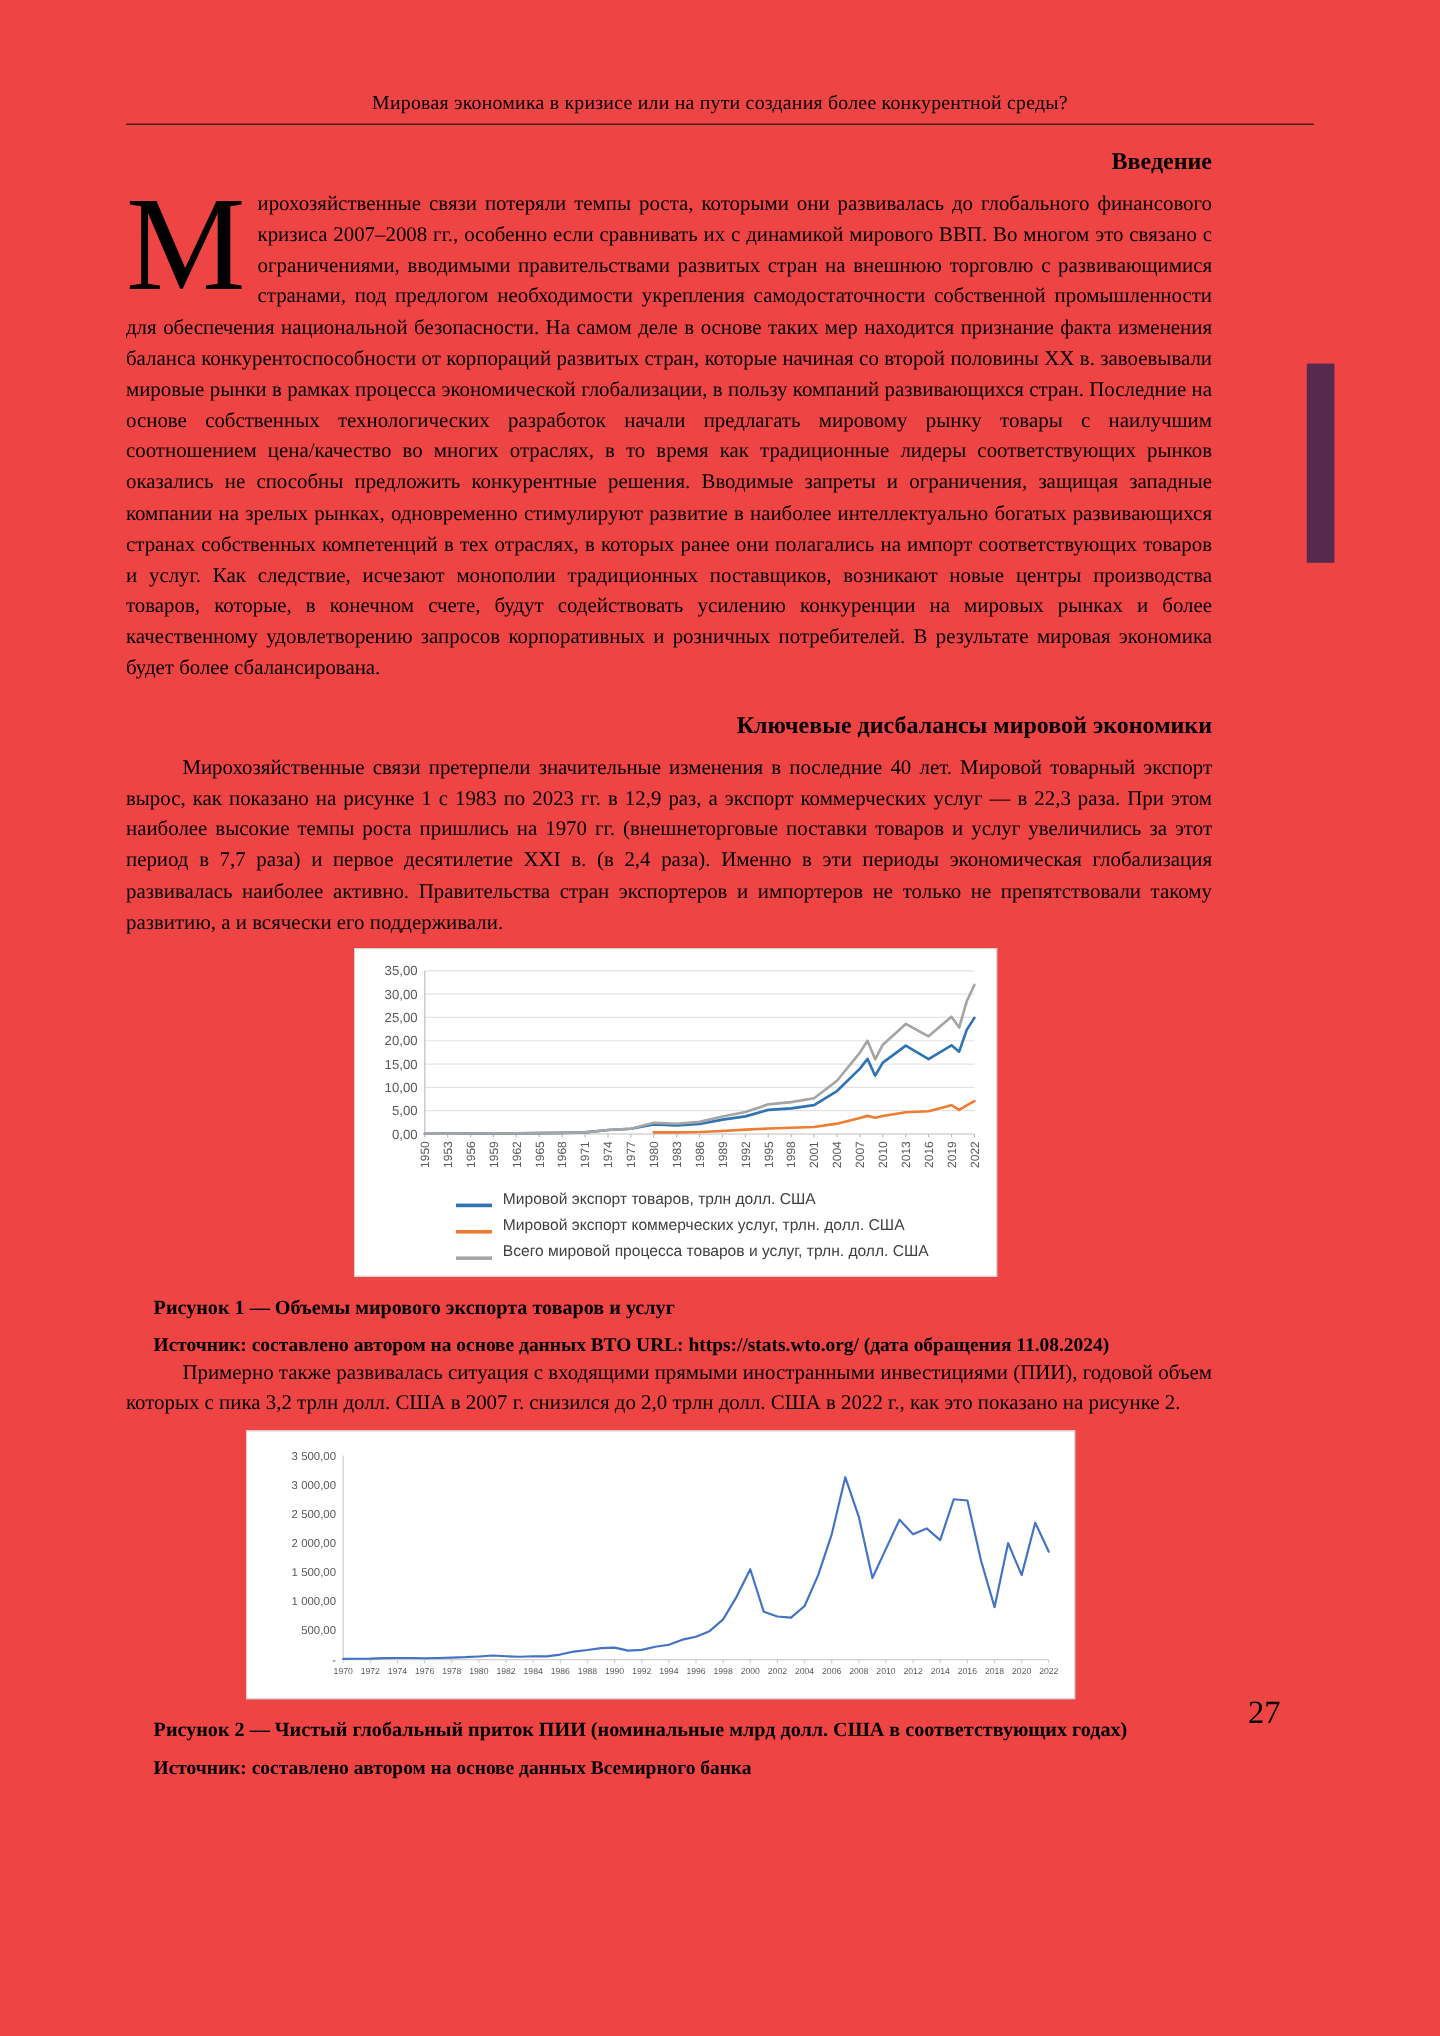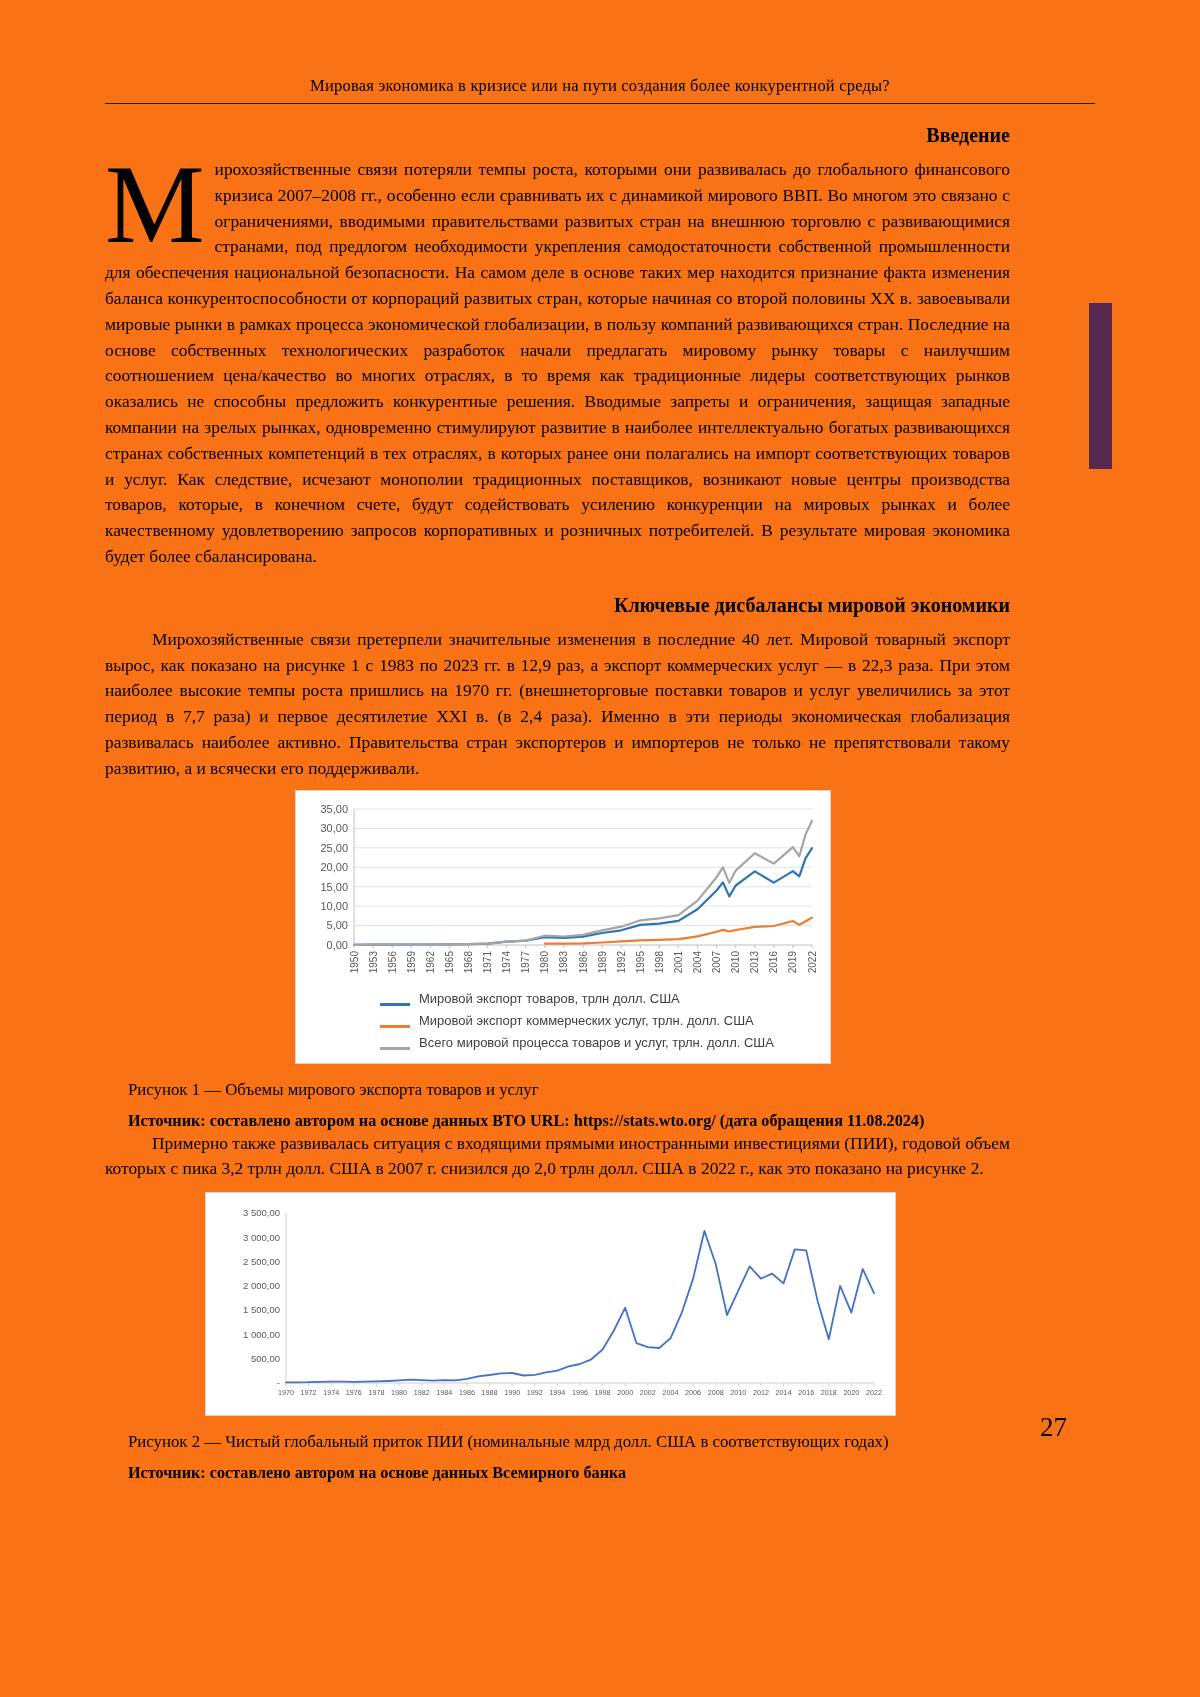--- a/index.html
+++ b/index.html
@@ -1,36 +1,36 @@
 <!DOCTYPE html>
 <html><head>
 <meta charset="utf-8">
 <style>
   html,body{margin:0;padding:0}
   body{width:1200px;height:1697px;overflow:hidden;background:#ffffff;color:#000;
        font-family:"Liberation Serif",serif}
-  .page{position:relative;width:1200px;height:1697px;background:#f97316}
+  .page{position:relative;width:1200px;height:1697px;background:#ef4444}
   .running-head{position:absolute;top:76px;left:105px;width:990px;text-align:center;
                 font-size:16.5px;letter-spacing:.2px}
   .head-rule{position:absolute;top:103px;left:105px;width:990px;border-top:1.6px solid #1a1a1a}
   .chapter-tab{position:absolute;left:1089px;top:303px;width:23px;height:166px;background:#57294e}
   .text-col{position:absolute;top:124px;left:105px;width:905px}
   .center-head{font-size:20px;font-weight:bold;text-align:right;margin:0 0 10px}
   .center-head.mt{margin-top:24px}
   .body{font-size:17.4px;line-height:25.8px;text-align:justify;margin:0 0 6px}
   .indent{text-indent:47px}
   .dropcap{float:left;font-size:112px;line-height:82px;margin:6px 10px 0 0;font-weight:400}
   .fig{background:#fff;border:1px solid #d4d4d4}
   .fig1{width:534px;margin:8px 0 0 190px;padding:6px 0 6px 0}
   .fig2{width:689px;margin:10px 0 0 100px;padding:6px 0 2px 0}
   figure{display:block}
   .legend{margin:2px 0 0 84px;font-family:"Liberation Sans",sans-serif;font-size:13px;color:#3f3f3f}
   .lg-row{display:flex;align-items:flex-end;margin:0 0 7px}
   .lg-swatch{display:inline-block;width:30px;height:3px;margin-right:9px;flex:0 0 auto}
-  .caption{font-size:16.8px;font-weight:normal;margin:16px 0 0 23px}
+  .caption{font-size:16.8px;font-weight:bold;margin:16px 0 0 23px}
   .source{font-size:16.2px;font-weight:bold;margin:12px 0 0 23px}
   .body.after-src{margin-top:0}
   .page-number{position:absolute;left:1040px;top:1412px;font-size:27px;font-weight:normal}
   svg{display:block}
 </style>
 </head>
 <body>
 
 <div class="page">
 

